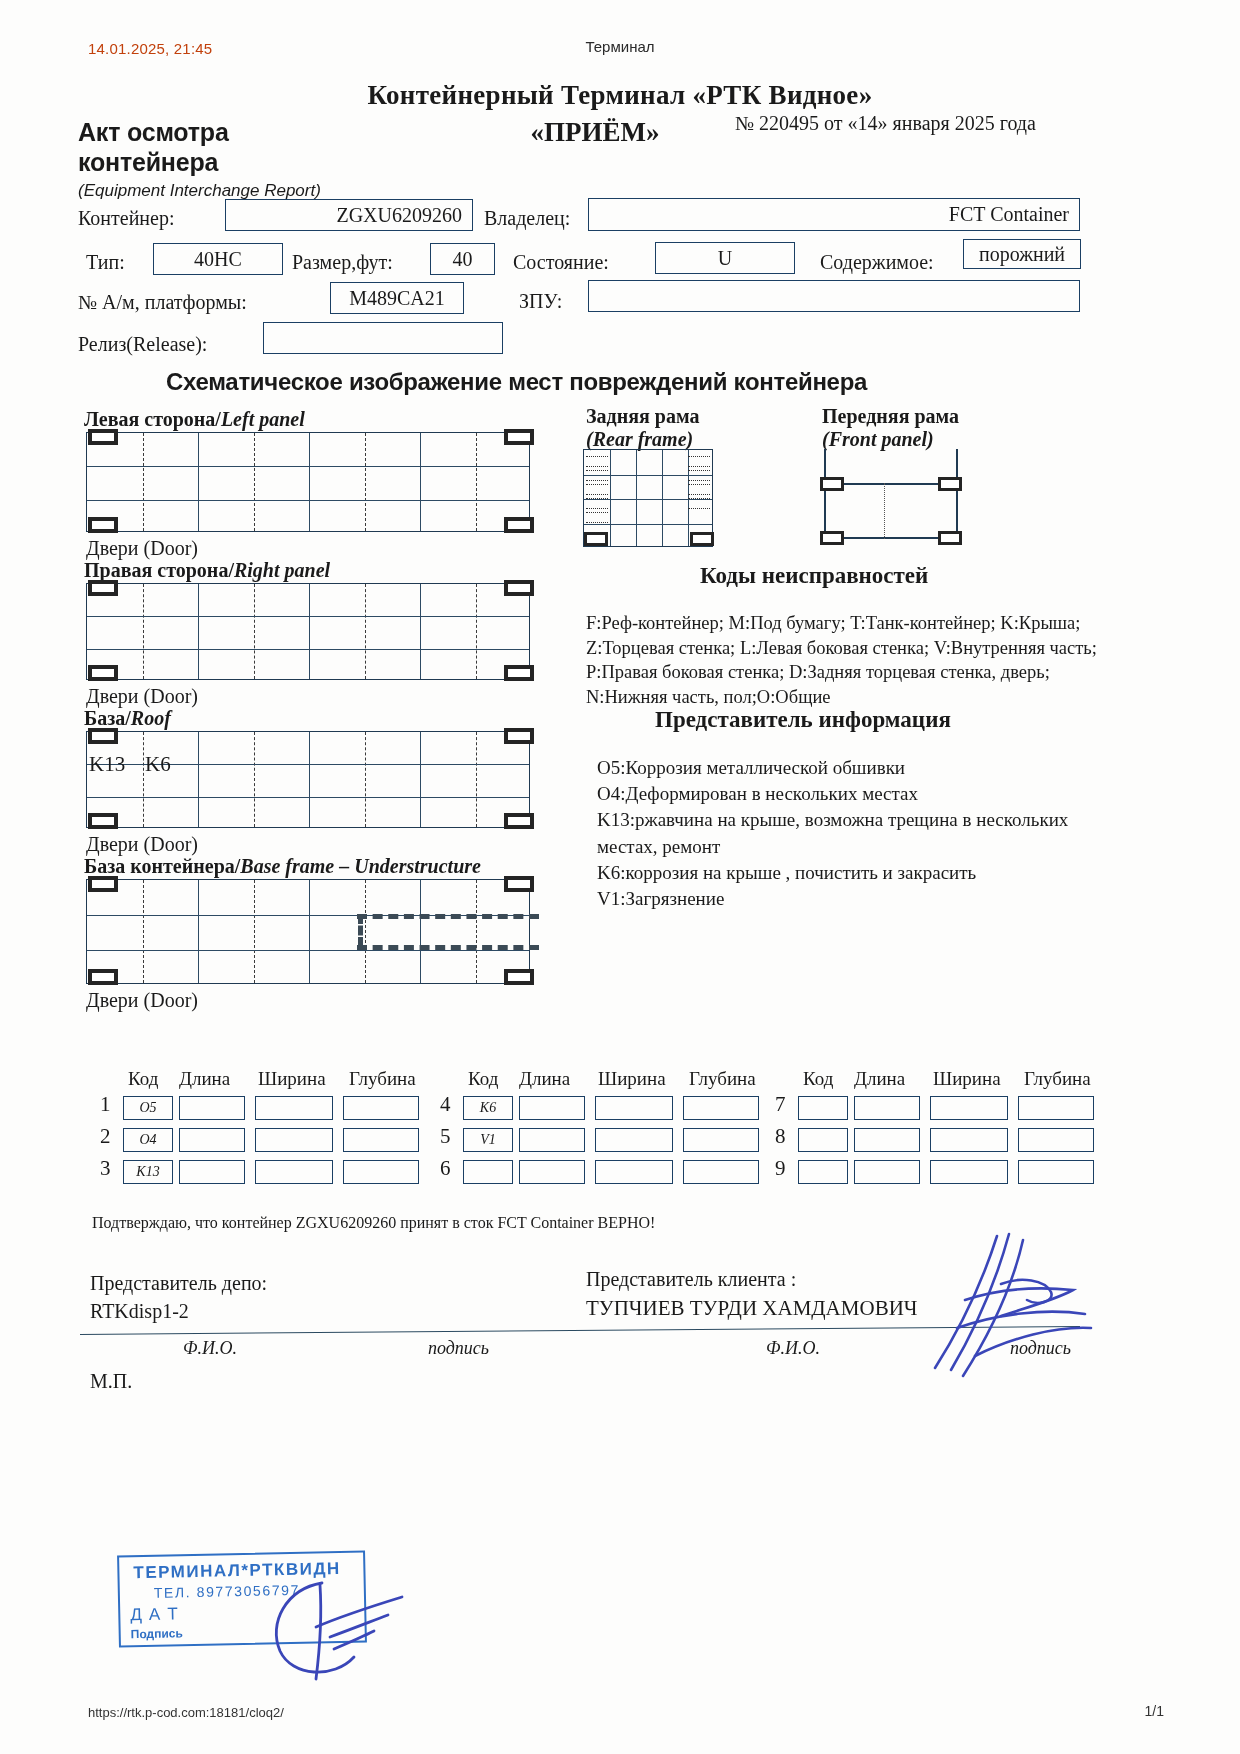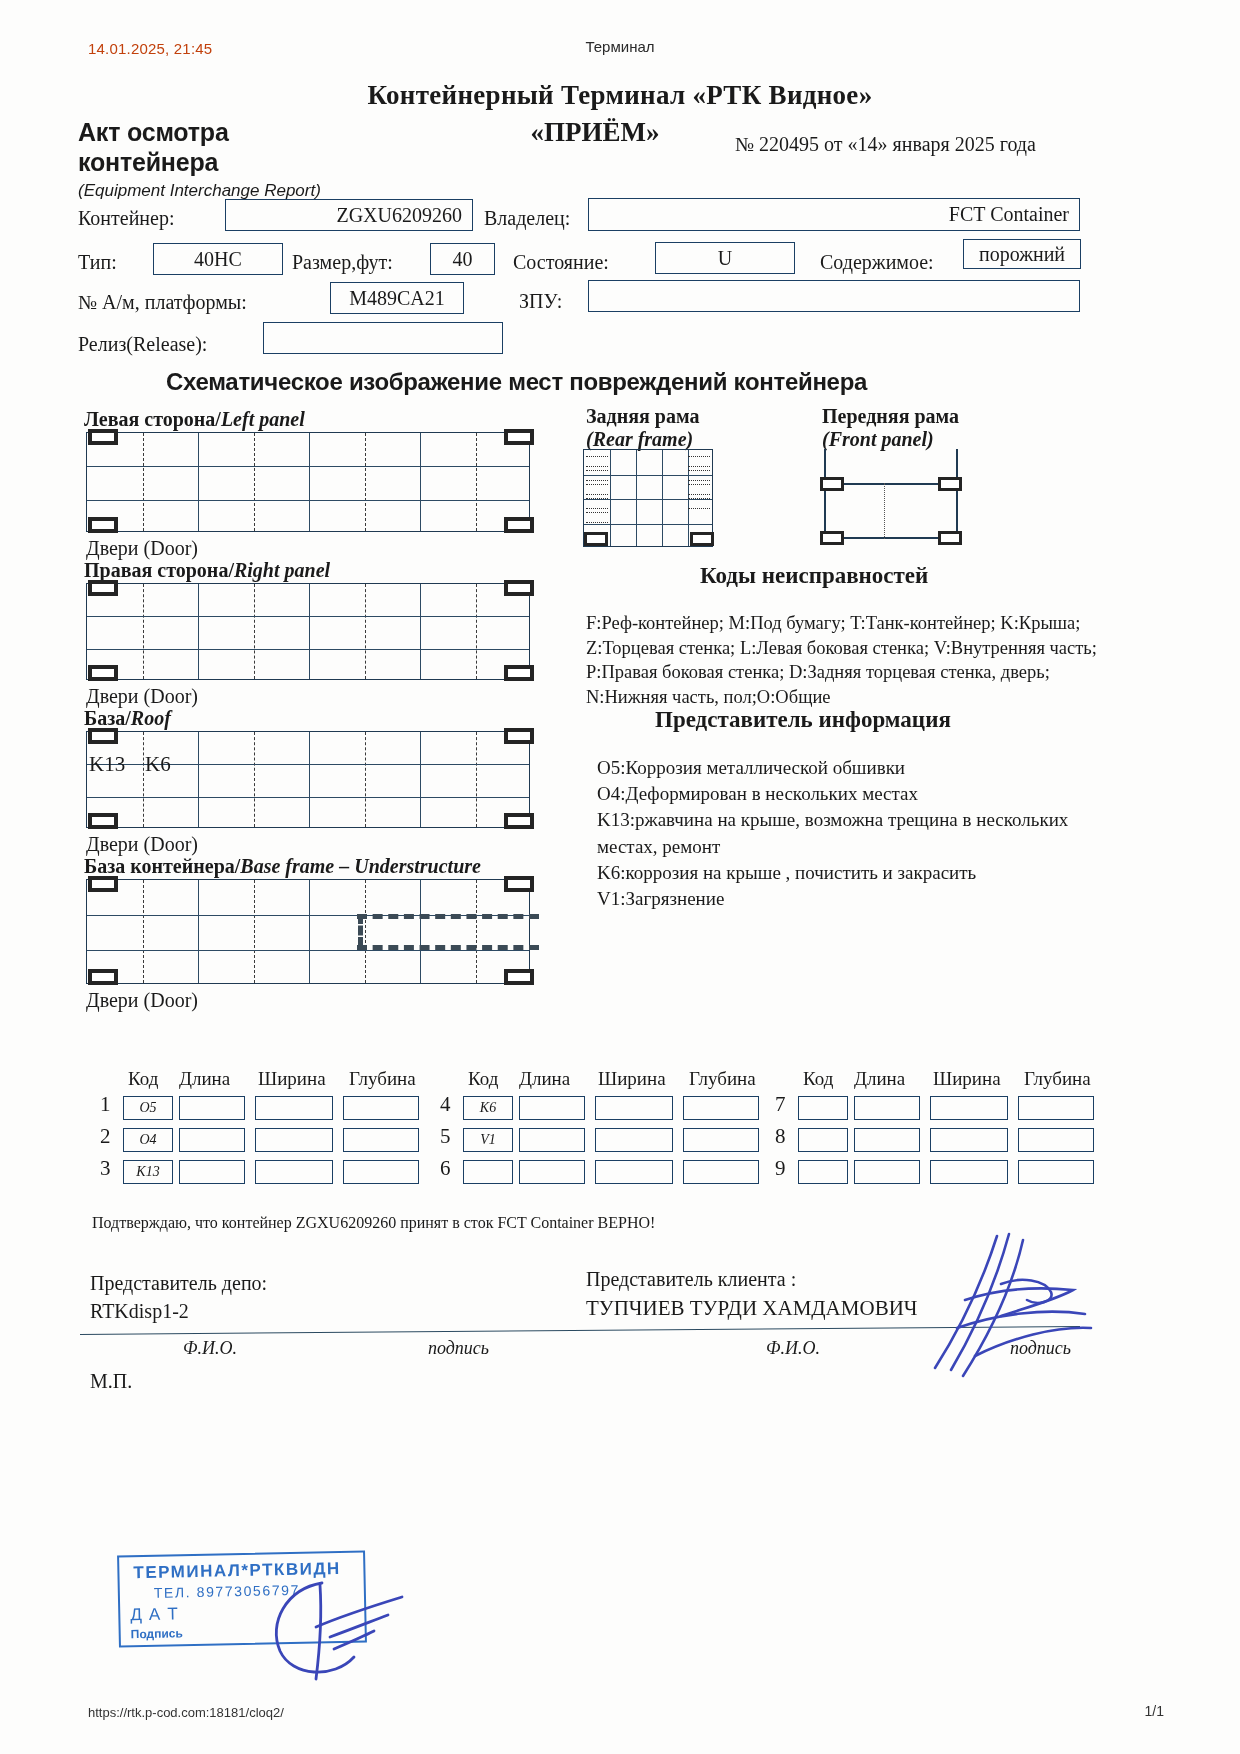--- a/index.html
+++ b/index.html
@@ -53,21 +53,20 @@
     width: 310px;
     text-align: center;
     font-family: "Liberation Serif", serif;
     font-weight: bold;
     font-size: 27px;
   }
   .doc-no {
     position: absolute;
     left: 735px; top: 112px;
     font-size: 20px;
-    margin-top: 21px;
   }
   .act-title {
     position: absolute;
     left: 78px; top: 118px;
     font-family: "Liberation Sans", sans-serif;
     font-weight: bold;
     font-size: 25px;
     line-height: 1.18;
     letter-spacing: -.2px;
   }
@@ -290,21 +289,21 @@
   <div class="lbl" style="left:78px; top:207px;">Контейнер:</div>
   <div class="fbox right" style="left:225px; top:199px; width:248px; height:32px;">
     <span class="v">ZGXU6209260</span>
   </div>
 
   <div class="lbl" style="left:484px; top:207px;">Владелец:</div>
   <div class="fbox right" style="left:588px; top:198px; width:492px; height:33px;">
     <span class="v">FCT Container</span>
   </div>
 
-  <div class="lbl" style="left:78px; top:251px;text-align:right;">Тип:</div>
+  <div class="lbl" style="left:86px; top:251px;text-align:right;">Тип:</div>
   <div class="fbox" style="left:138px; top:243px; width:130px; height:32px;margin-left:15px;">
     <span class="v">40HC</span>
   </div>
 
   <div class="lbl" style="left:292px; top:251px;">Размер,фут:</div>
   <div class="fbox" style="left:430px; top:243px; width:65px; height:32px;">
     <span class="v">40</span>
   </div>
 
   <div class="lbl" style="left:513px; top:251px;">Состояние:</div>

